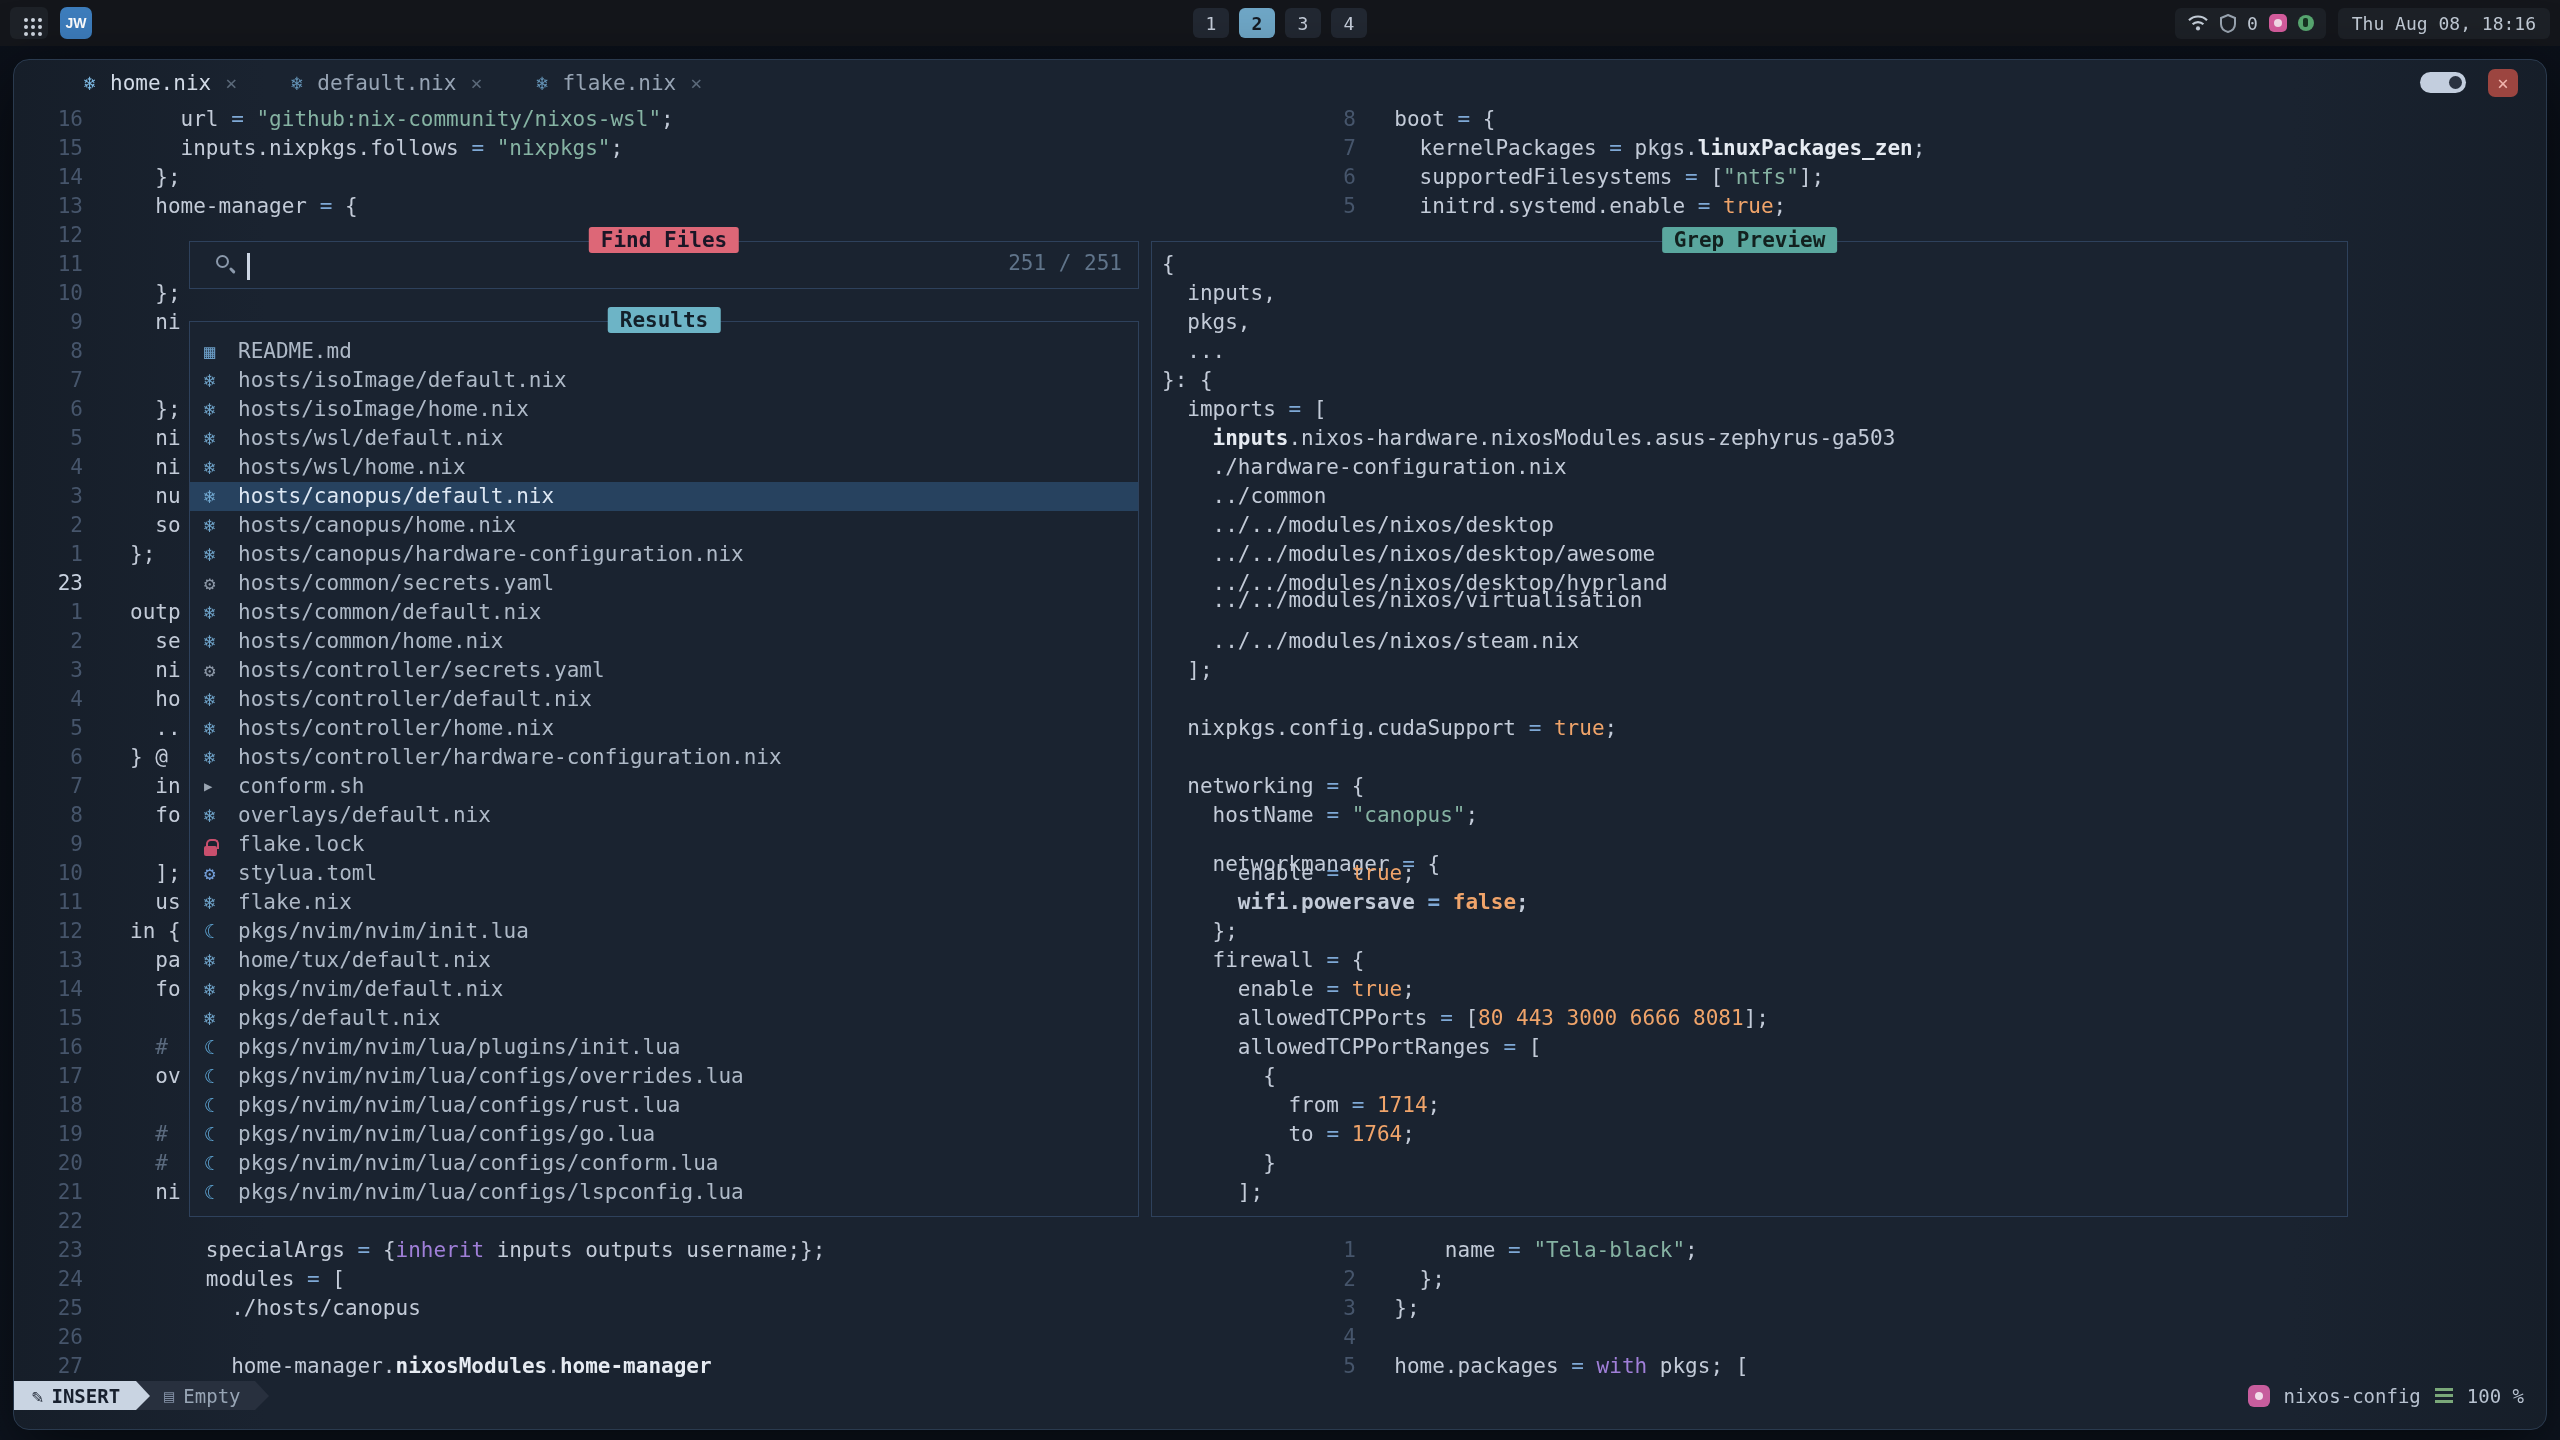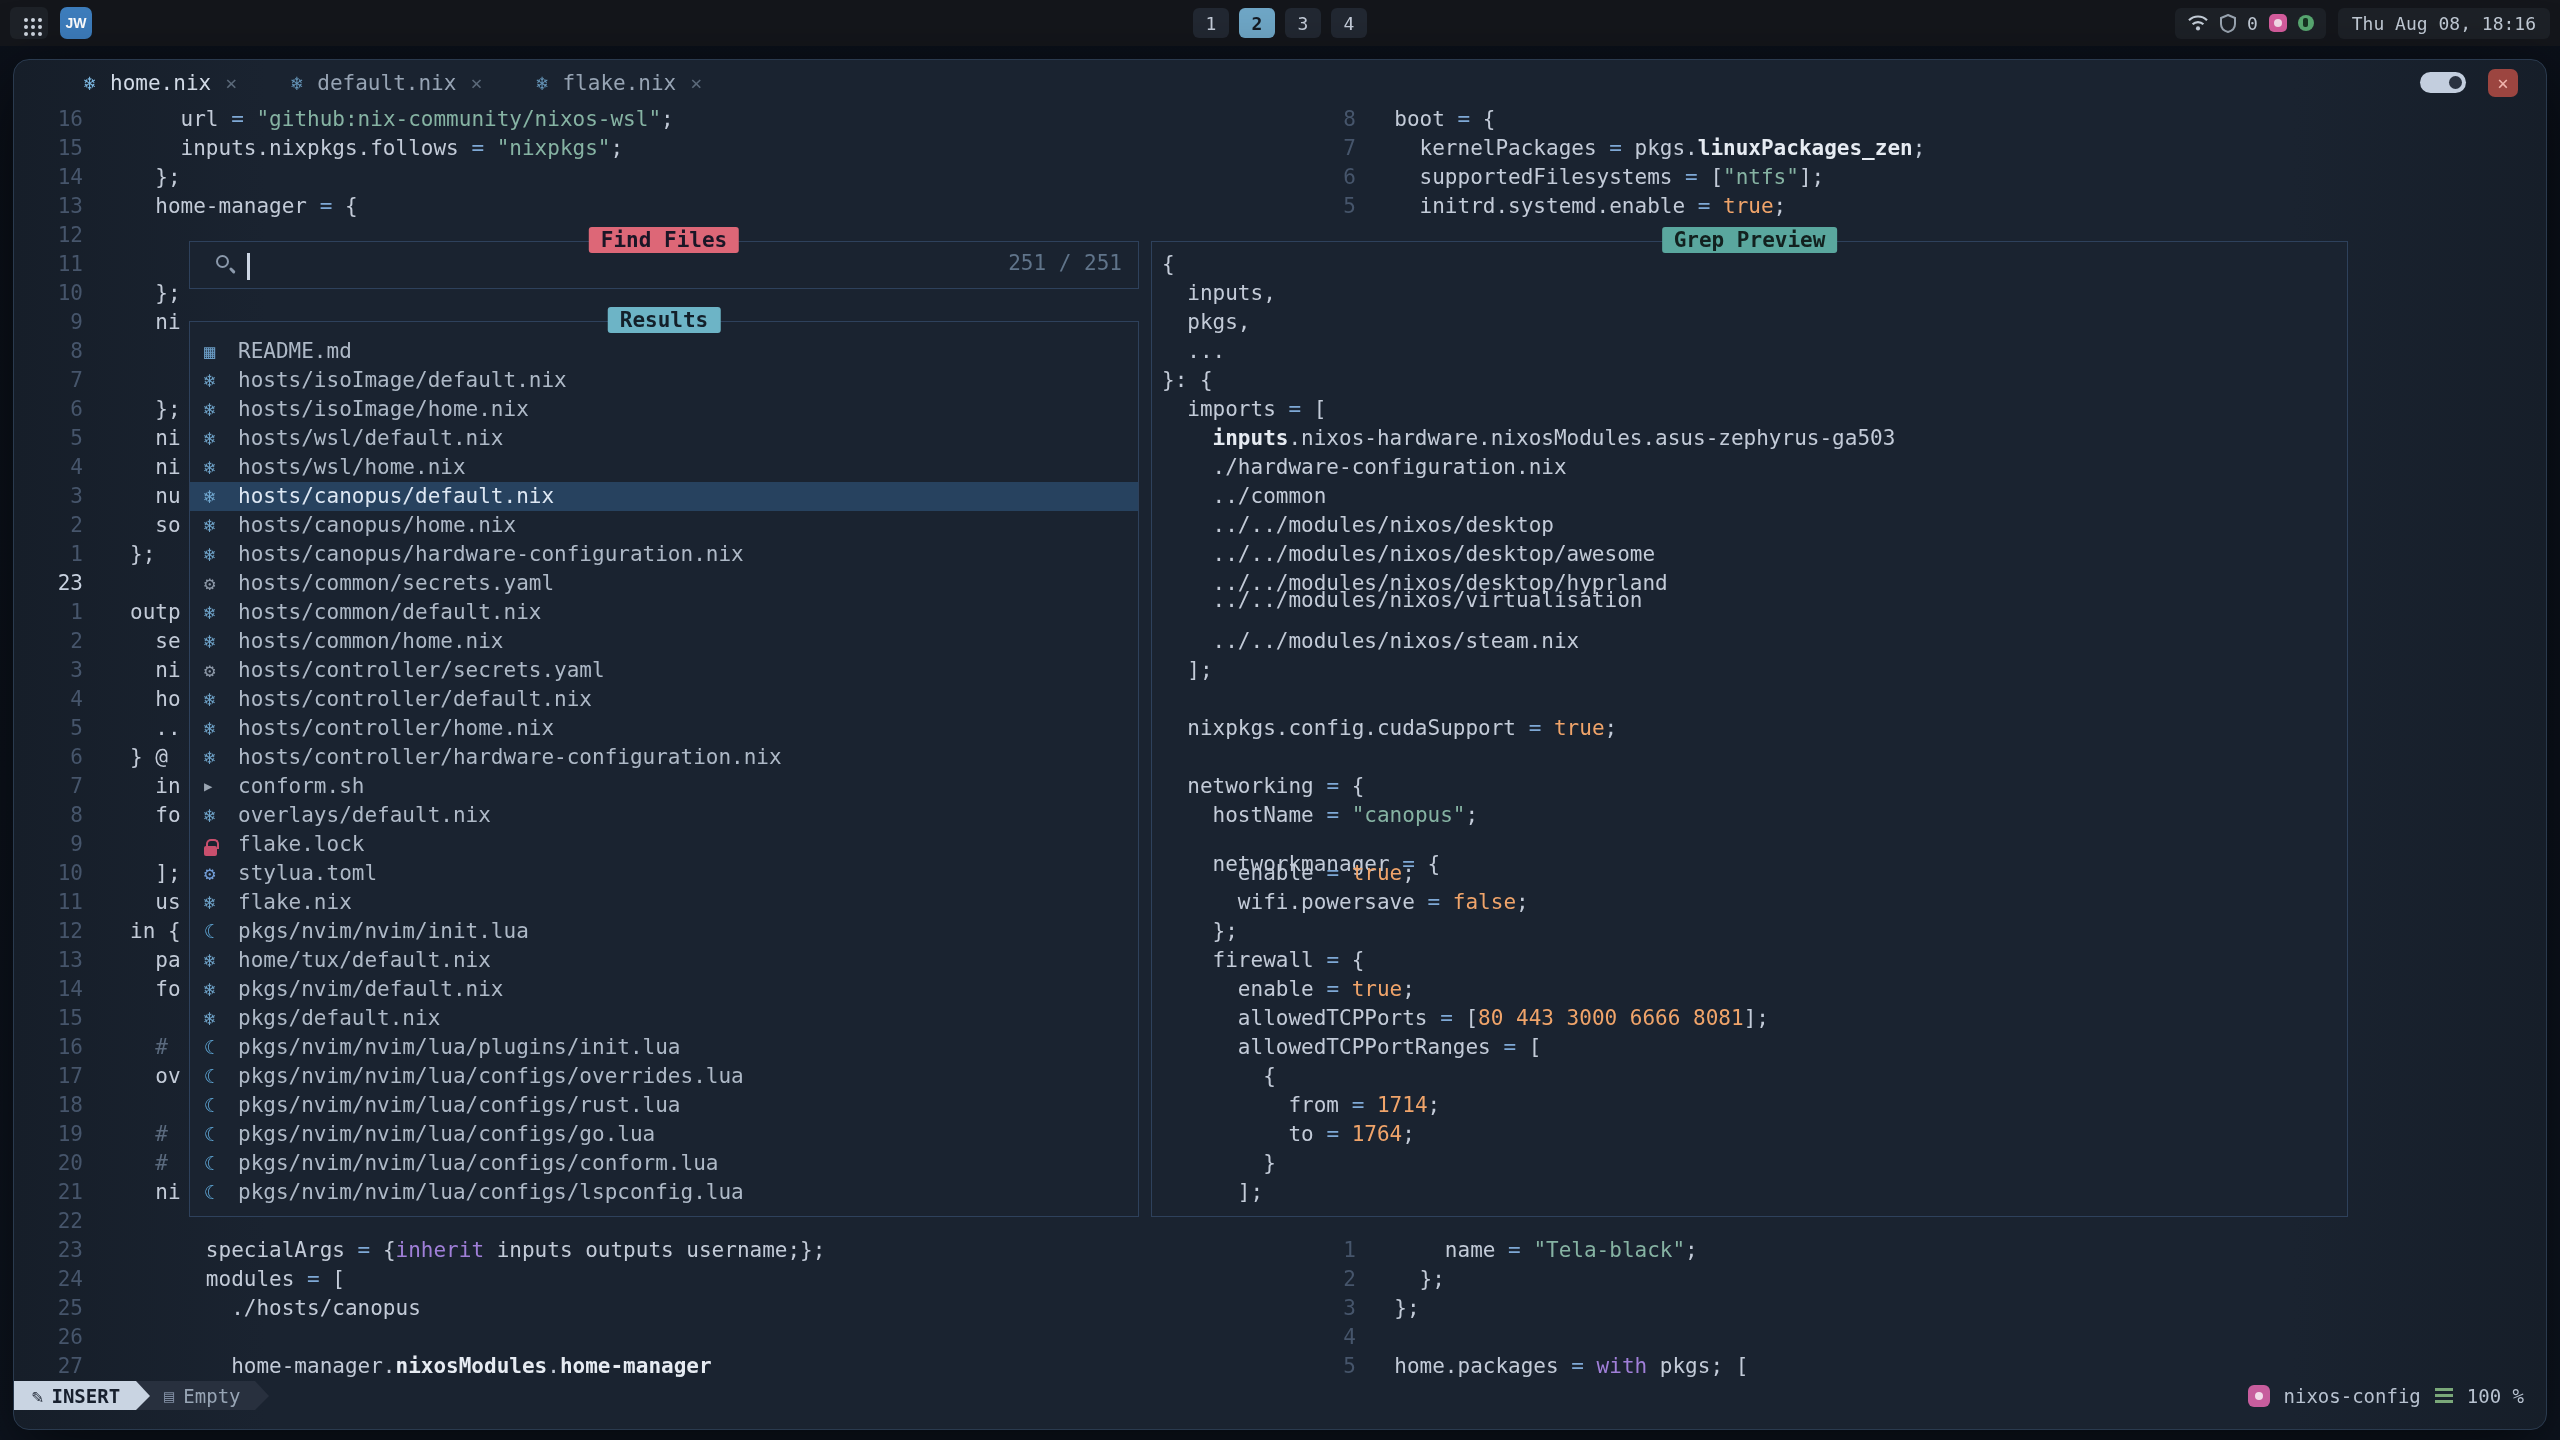--- a/index.html
+++ b/index.html
@@ -318,21 +318,21 @@
             <div class="pline" style="top: 344px;"><span class="t-p">    ../../modules/nixos/virtualisation</span></div>
             <div class="pline" style="top: 385px;"><span class="t-p">    ../../modules/nixos/steam.nix</span></div>
             <div class="pline" style="top: 414px;"><span class="t-p">  ];</span></div>
             <div class="pline" style="top: 443px;"></div>
             <div class="pline" style="top: 472px;"><span class="t-p">  nixpkgs.config.cudaSupport </span><span class="t-o">= </span><span class="t-n">true</span><span class="t-p">;</span></div>
             <div class="pline" style="top: 501px;"></div>
             <div class="pline" style="top: 530px;"><span class="t-p">  networking </span><span class="t-o">= </span><span class="t-p">{</span></div>
             <div class="pline" style="top: 559px;"><span class="t-p">    hostName </span><span class="t-o">= </span><span class="t-s">"canopus"</span><span class="t-p">;</span></div>
             <div class="pline" style="top: 588px; margin-top: 20px;"><span class="t-p">    networkmanager </span><span class="t-o">= </span><span class="t-p">{</span></div>
             <div class="pline" style="top: 617px;"><span class="t-p">      enable </span><span class="t-o">= </span><span class="t-n">true</span><span class="t-p">;</span></div>
-            <div class="pline" style="top: 646px;"><span class="t-p">      wifi.powersave </span><span class="t-o">= </span><span class="t-n">false</span><span class="t-p">;</span></div>
+            <div class="pline" style="top: 646px; font-weight: bold;"><span class="t-p">      wifi.powersave </span><span class="t-o">= </span><span class="t-n">false</span><span class="t-p">;</span></div>
             <div class="pline" style="top: 675px;"><span class="t-p">    };</span></div>
             <div class="pline" style="top: 704px;"><span class="t-p">    firewall </span><span class="t-o">= </span><span class="t-p">{</span></div>
             <div class="pline" style="top: 733px;"><span class="t-p">      enable </span><span class="t-o">= </span><span class="t-n">true</span><span class="t-p">;</span></div>
             <div class="pline" style="top: 762px;"><span class="t-p">      allowedTCPPorts </span><span class="t-o">= </span><span class="t-p">[</span><span class="t-n">80 443 3000 6666 8081</span><span class="t-p">];</span></div>
             <div class="pline" style="top: 791px;"><span class="t-p">      allowedTCPPortRanges </span><span class="t-o">= </span><span class="t-p">[</span></div>
             <div class="pline" style="top: 820px;"><span class="t-p">        {</span></div>
             <div class="pline" style="top: 849px;"><span class="t-p">          from </span><span class="t-o">= </span><span class="t-n">1714</span><span class="t-p">;</span></div>
             <div class="pline" style="top: 878px;"><span class="t-p">          to </span><span class="t-o">= </span><span class="t-n">1764</span><span class="t-p">;</span></div>
             <div class="pline" style="top: 907px;"><span class="t-p">        }</span></div>
             <div class="pline" style="top: 936px;"><span class="t-p">      ];</span></div>

